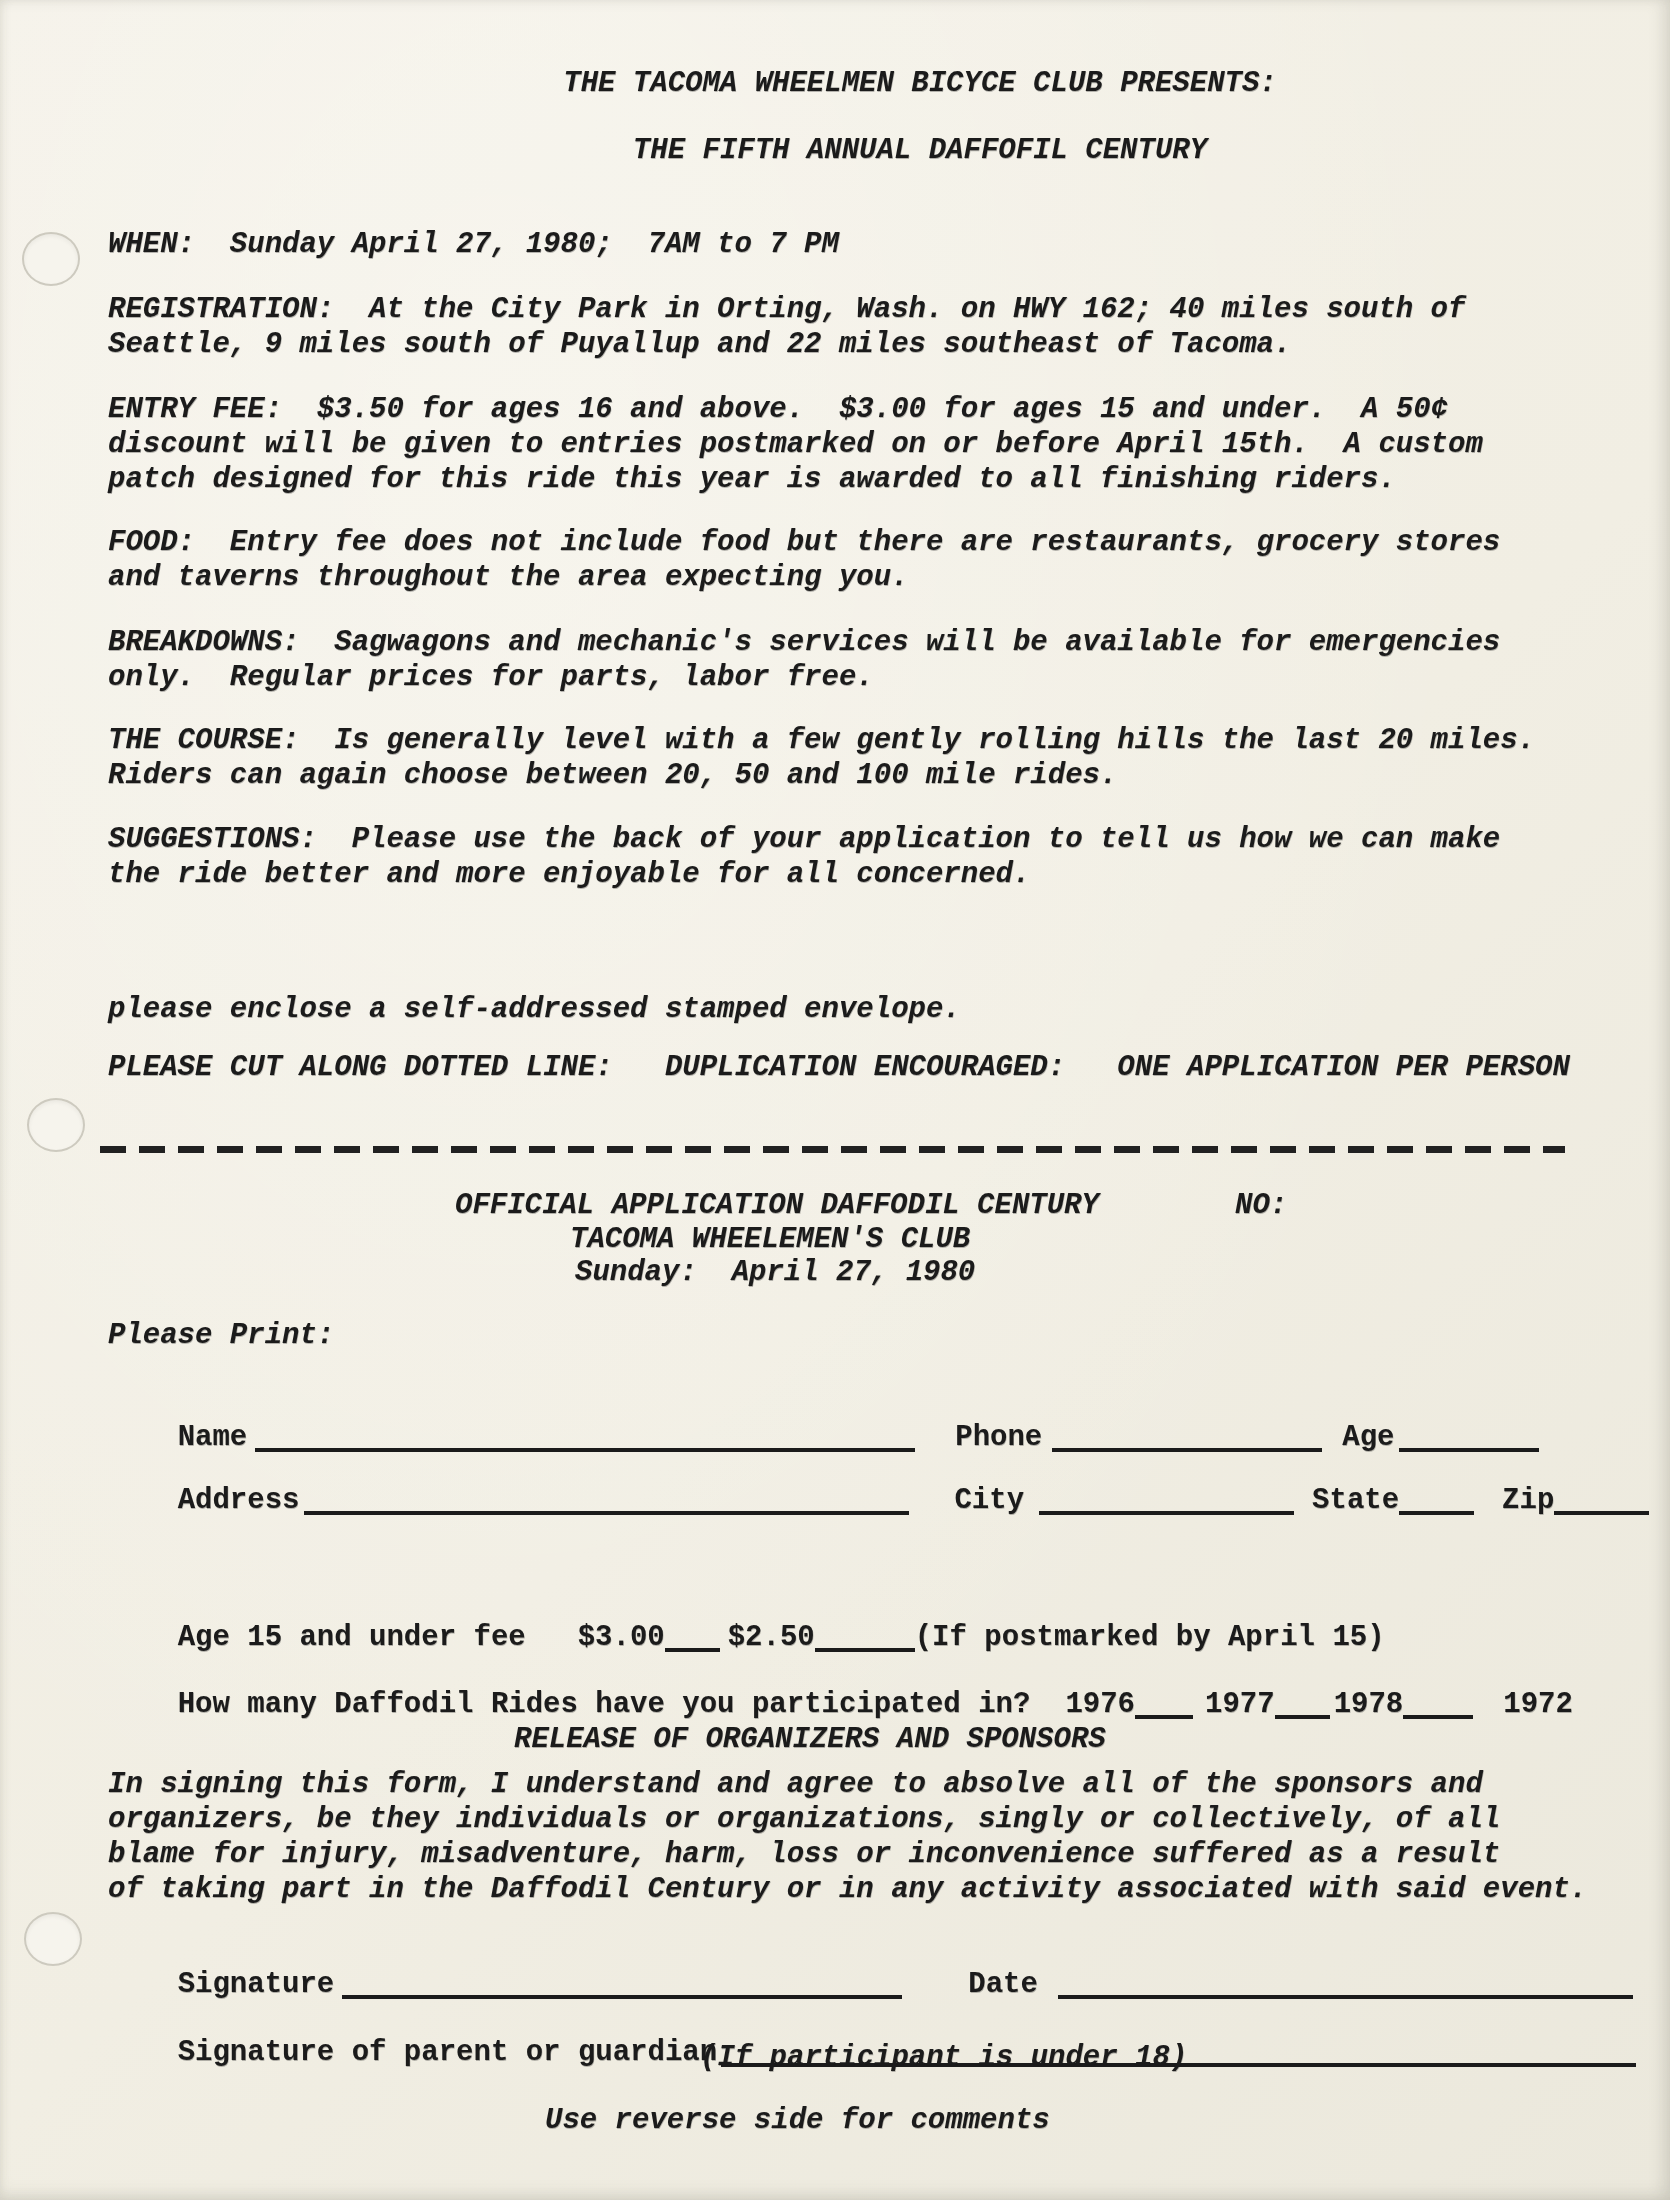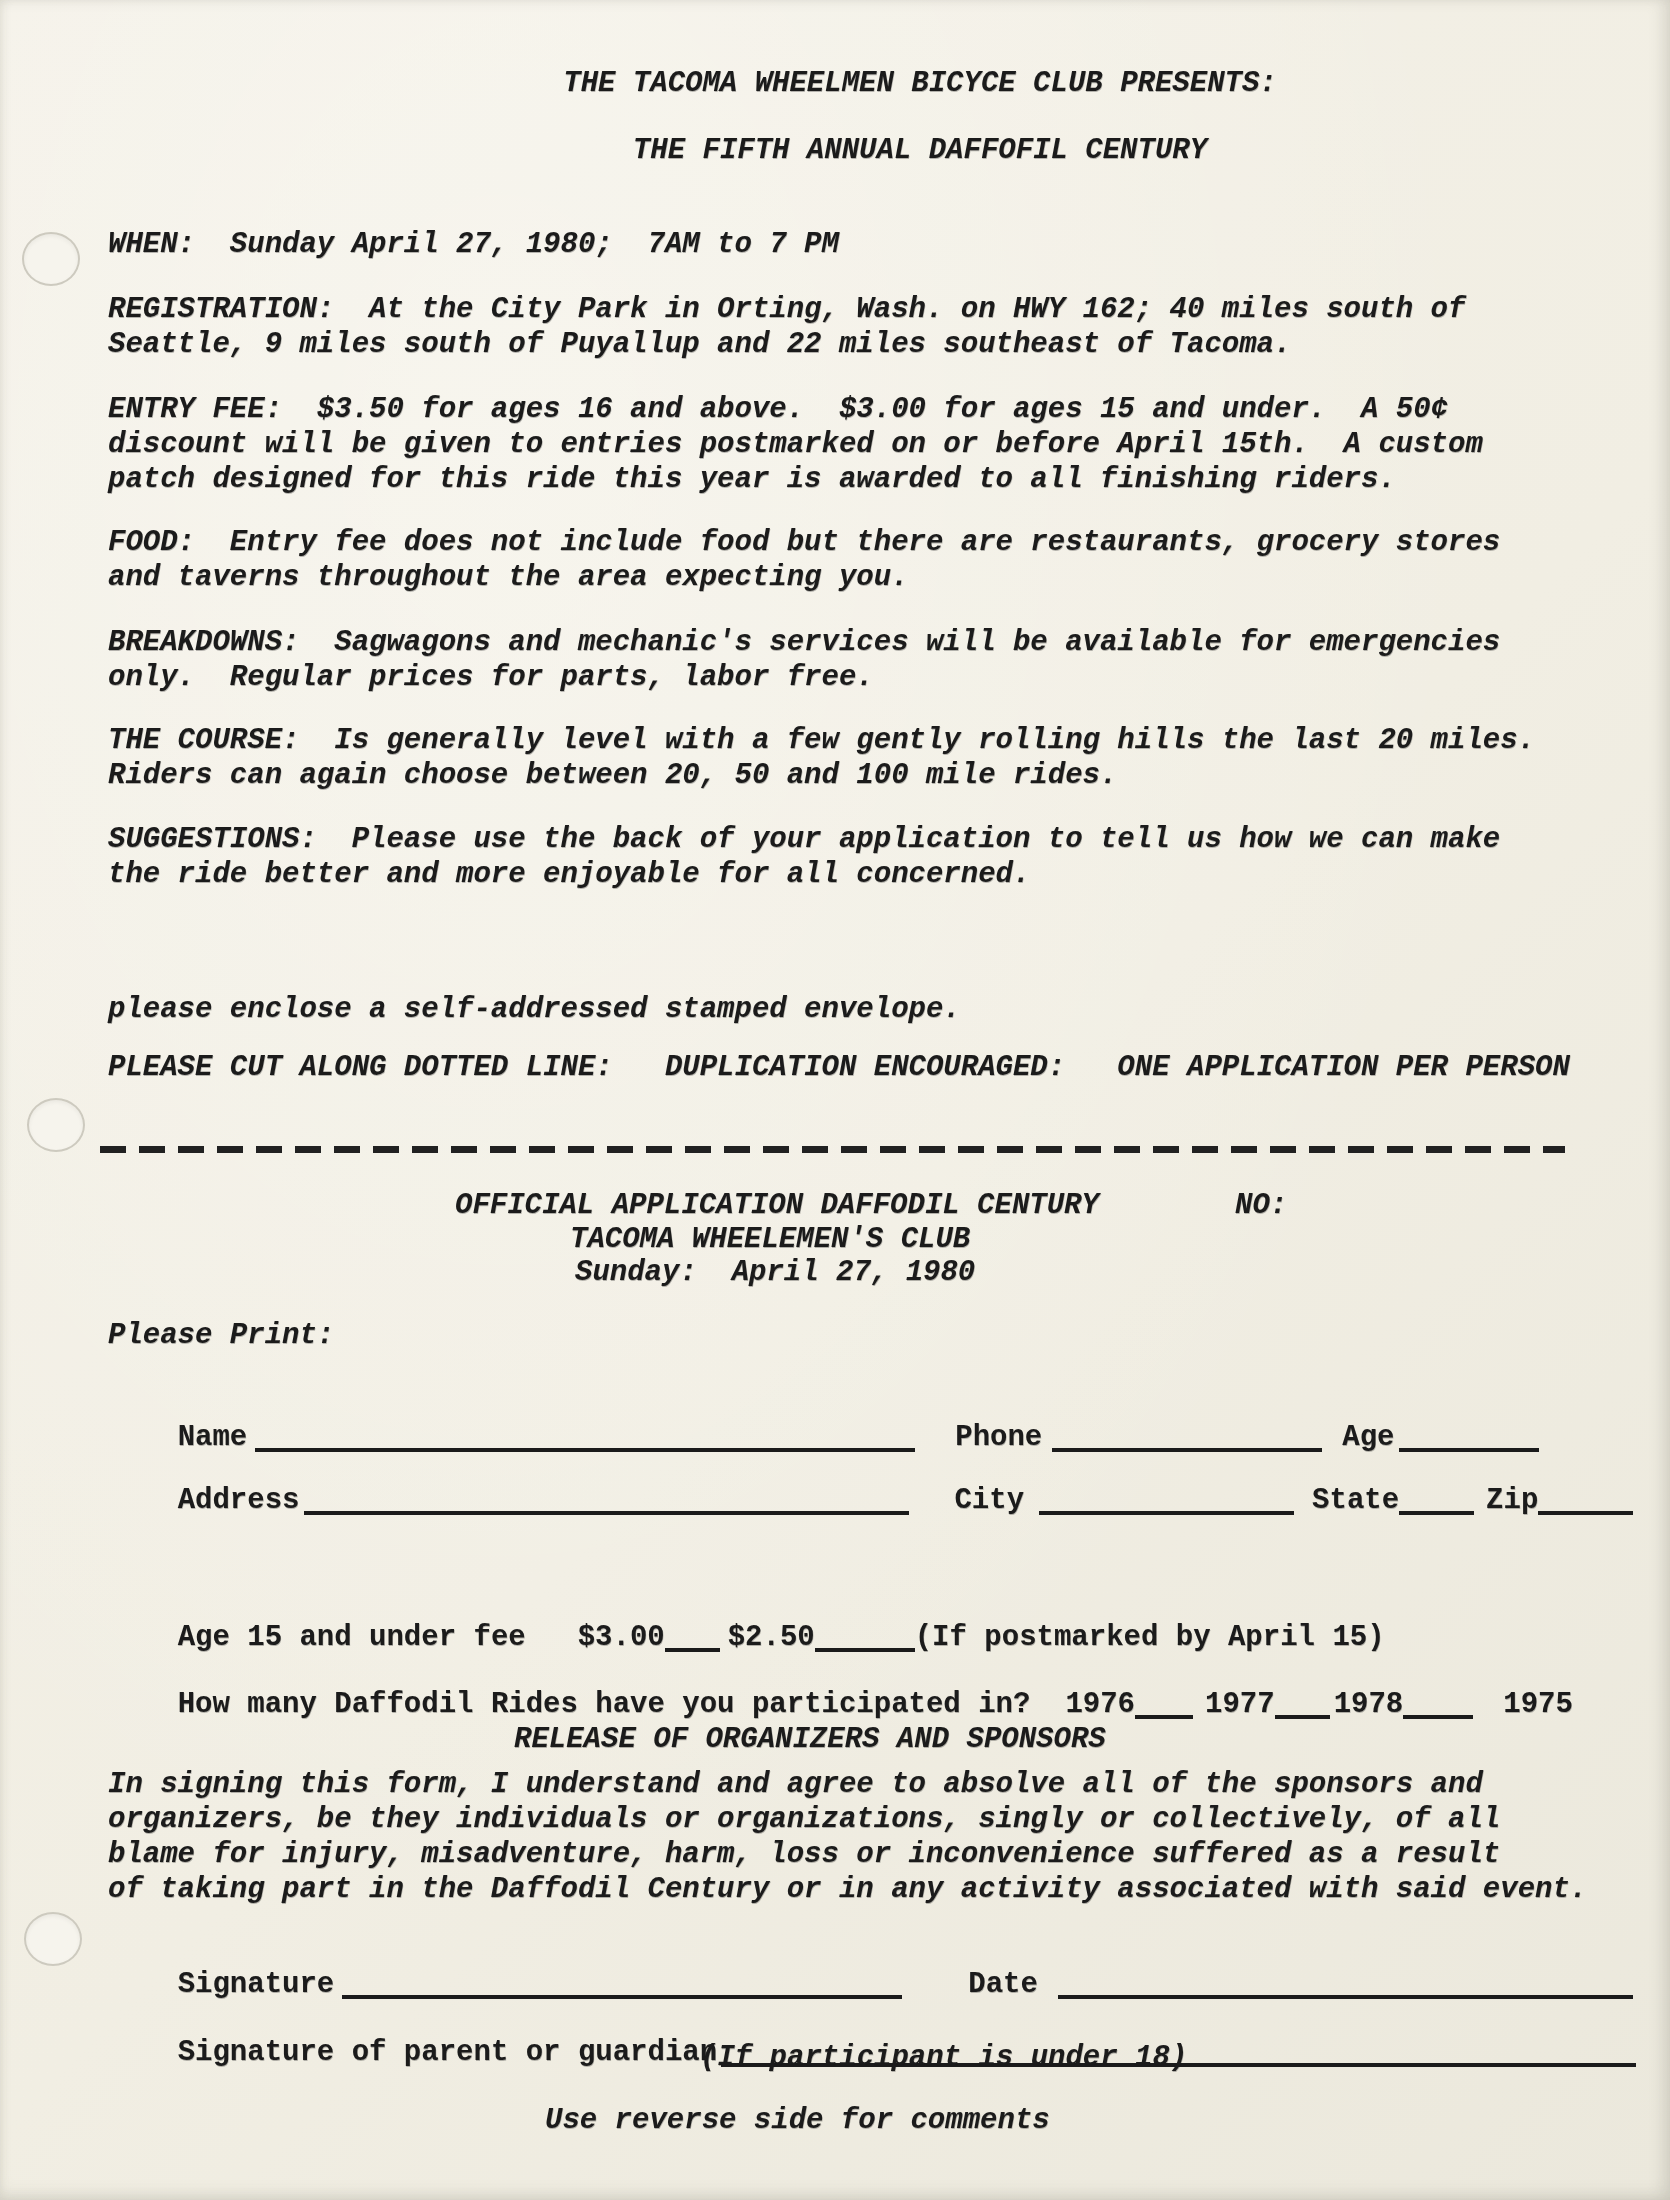--- a/index.html
+++ b/index.html
@@ -94,30 +94,30 @@
   <div class="line" style="left:570px;top:1222px">TACOMA WHEELEMEN'S CLUB</div>
   <div class="line" style="left:575px;top:1255px">Sunday:  April 27, 1980</div>
 
   <div class="line" style="left:108px;top:1318px">Please Print:</div>
 
   <div class="row" style="left:108px;top:1385px">
     <span>Name</span><span class="uline" style="width:660px;margin-left:8px"></span><span style="margin-left:40px">Phone</span><span class="uline" style="width:270px;margin-left:10px"></span><span style="margin-left:20px">Age</span><span class="uline" style="width:140px;margin-left:5px"></span>
   </div>
 
   <div class="row" style="left:108px;top:1448px">
-    <span>Address</span><span class="uline" style="width:605px;margin-left:5px"></span><span style="margin-left:45px">City</span><span class="uline" style="width:255px;margin-left:15px"></span><span style="margin-left:18px">State</span><span class="uline" style="width:75px"></span><span style="margin-left:12px">Zip</span><span class="uline" style="width:95px"></span>
+    <span>Address</span><span class="uline" style="width:605px;margin-left:5px"></span><span style="margin-left:45px">City</span><span class="uline" style="width:255px;margin-left:15px"></span><span style="margin-left:18px">State</span><span class="uline" style="width:75px"></span><span style="margin-left:28px">Zip</span><span class="uline" style="width:95px"></span>
   </div>
 
 
   <div class="row" style="left:108px;top:1585px">
     <span>Age 15 and under fee</span><span style="margin-left:52px">$3.00</span><span class="uline" style="width:55px"></span><span style="margin-left:8px">$2.50</span><span class="uline" style="width:100px"></span><span>(If postmarked by April 15)</span>
   </div>
 
   <div class="row" style="left:108px;top:1652px">
-    <span>How many Daffodil Rides have you participated in?</span><span style="margin-left:35px">1976</span><span class="uline" style="width:58px"></span><span style="margin-left:12px">1977</span><span class="uline" style="width:55px"></span><span style="margin-left:4px">1978</span><span class="uline" style="width:70px"></span><span style="margin-left:30px">1975</span>
+    <span>How many Daffodil Rides have you participated in?</span><span style="margin-left:35px">1976</span><span class="uline" style="width:58px"></span><span style="margin-left:12px">1977</span><span class="uline" style="width:55px"></span><span style="margin-left:4px">1978</span><span class="uline" style="width:70px"></span><span style="margin-left:30px">1972</span>
   </div>
 
   <div class="line" style="left:514px;top:1722px">RELEASE OF ORGANIZERS AND SPONSORS</div>
   <div class="line" style="left:108px;top:1767px">In signing this form, I understand and agree to absolve all of the sponsors and</div>
   <div class="line" style="left:108px;top:1802px">organizers, be they individuals or organizations, singly or collectively, of all</div>
   <div class="line" style="left:108px;top:1837px">blame for injury, misadventure, harm, loss or inconvenience suffered as a result</div>
   <div class="line" style="left:108px;top:1872px">of taking part in the Daffodil Century or in any activity associated with said event.</div>
 
   <div class="row" style="left:108px;top:1932px">
     <span>Signature</span><span class="uline" style="width:560px;margin-left:8px"></span><span style="margin-left:66px">Date</span><span class="uline" style="width:575px;margin-left:20px"></span>

